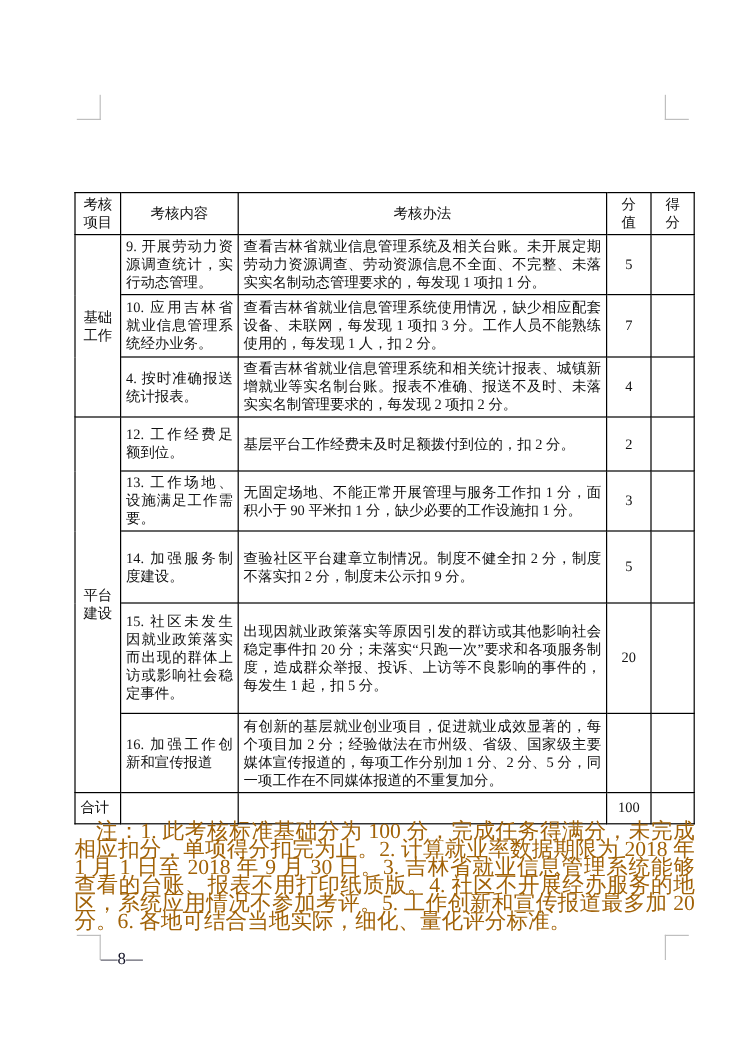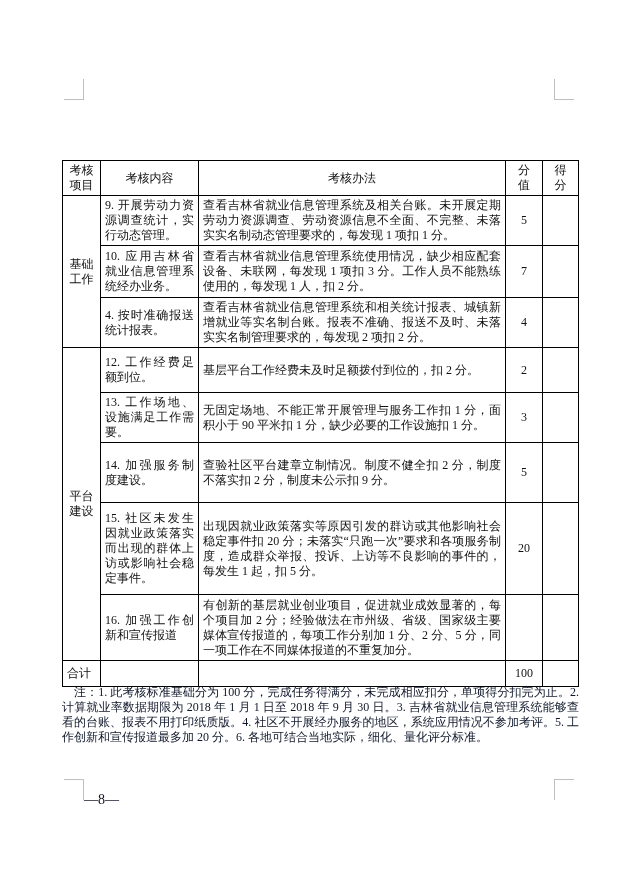--- a/index.html
+++ b/index.html
@@ -56,22 +56,22 @@
   tr.h-r11   { height:50px; }
   tr.h-r12   { height:45px; }
   tr.h-r13   { height:48px; }
   tr.h-r14   { height:60px; }
   tr.h-r15   { height:92px; }
   tr.h-r16   { height:66px; }
   tr.h-total { height:26px; }
 
   .notes {
     position:absolute; left:62px; top:685px; width:517px;
-    font-size:12px; line-height:15px; text-align:justify; text-justify:inter-character;
-    text-indent:1em; word-break:break-all; margin:0; color:#0f172a;
+    font-size:18px; line-height:15px; text-align:justify; text-justify:inter-character;
+    text-indent:1em; word-break:break-all; margin:0; color:#a16207;
   }
 
   .page-number {
     position:absolute; left:84px; top:792px;
     font-size:14px; color:#101024; letter-spacing:0px;
   }
 </style>
 </head>
 <body>
 

